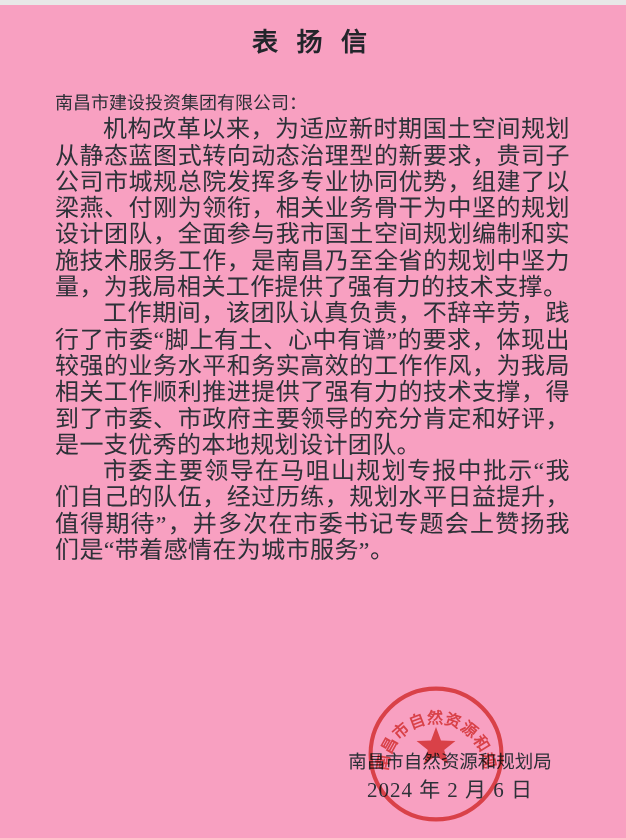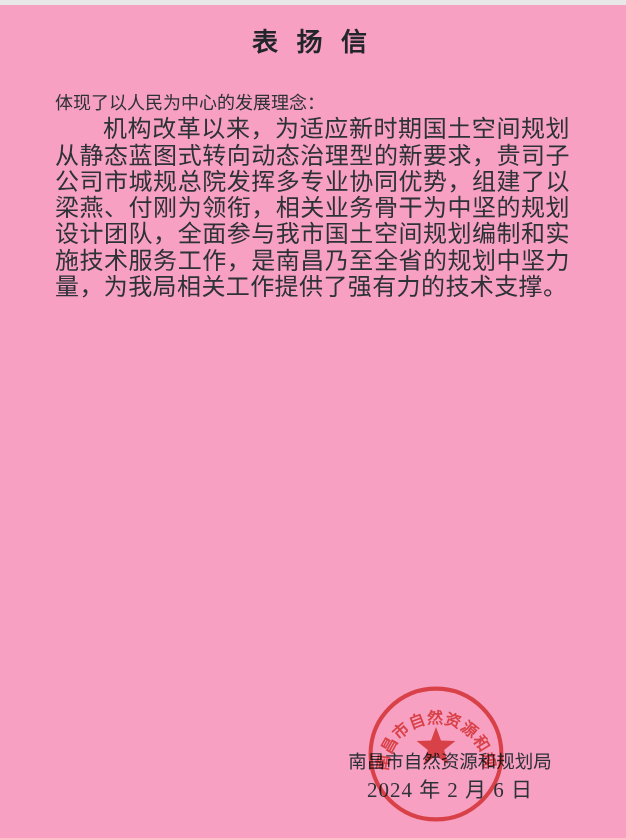--- a/index.html
+++ b/index.html
@@ -71,23 +71,25 @@
     font-weight: bold;
   }
 </style>
 </head>
 <body>
 
 <div class="page">
 
   <h1 class="title">表 扬 信</h1>
 
-  <p class="salutation">体现了以人民为中心的发展理念：</p>
+  <p class="salutation">南昌市建设投资集团有限公司：</p>
 
   <p class="para">机构改革以来，为适应新时期国土空间规划从静态蓝图式转向动态治理型的新要求，贵司子公司市城规总院发挥多专业协同优势，组建了以梁燕、付刚为领衔，相关业务骨干为中坚的规划设计团队，全面参与我市国土空间规划编制和实施技术服务工作，是南昌乃至全省的规划中坚力量，为我局相关工作提供了强有力的技术支撑。</p>
+  <p class="para">工作期间，该团队认真负责，不辞辛劳，践行了市委“脚上有土、心中有谱”的要求，体现出较强的业务水平和务实高效的工作作风，为我局相关工作顺利推进提供了强有力的技术支撑，得到了市委、市政府主要领导的充分肯定和好评，是一支优秀的本地规划设计团队。</p>
+  <p class="para">市委主要领导在马咀山规划专报中批示“我们自己的队伍，经过历练，规划水平日益提升，值得期待”，并多次在市委书记专题会上赞扬我们是“带着感情在为城市服务”。</p>
 
   <div class="signature">
     <div class="org">南昌市自然资源和规划局</div>
     <div class="date">2024 年 2 月 6 日</div>
   </div>
 
   <svg class="seal" viewBox="0 0 137 137" aria-hidden="true">
     <circle cx="68.5" cy="68.5" r="64" fill="none" stroke="#d9463c" stroke-width="4"></circle>
     <polygon fill="#d9463c" points="68.5,42 63.6,55.2 49.5,55.8 60.5,64.6 56.7,78.2 68.5,70.4 80.3,78.2 76.5,64.6 87.5,55.8 73.4,55.2"></polygon>
     <defs>

